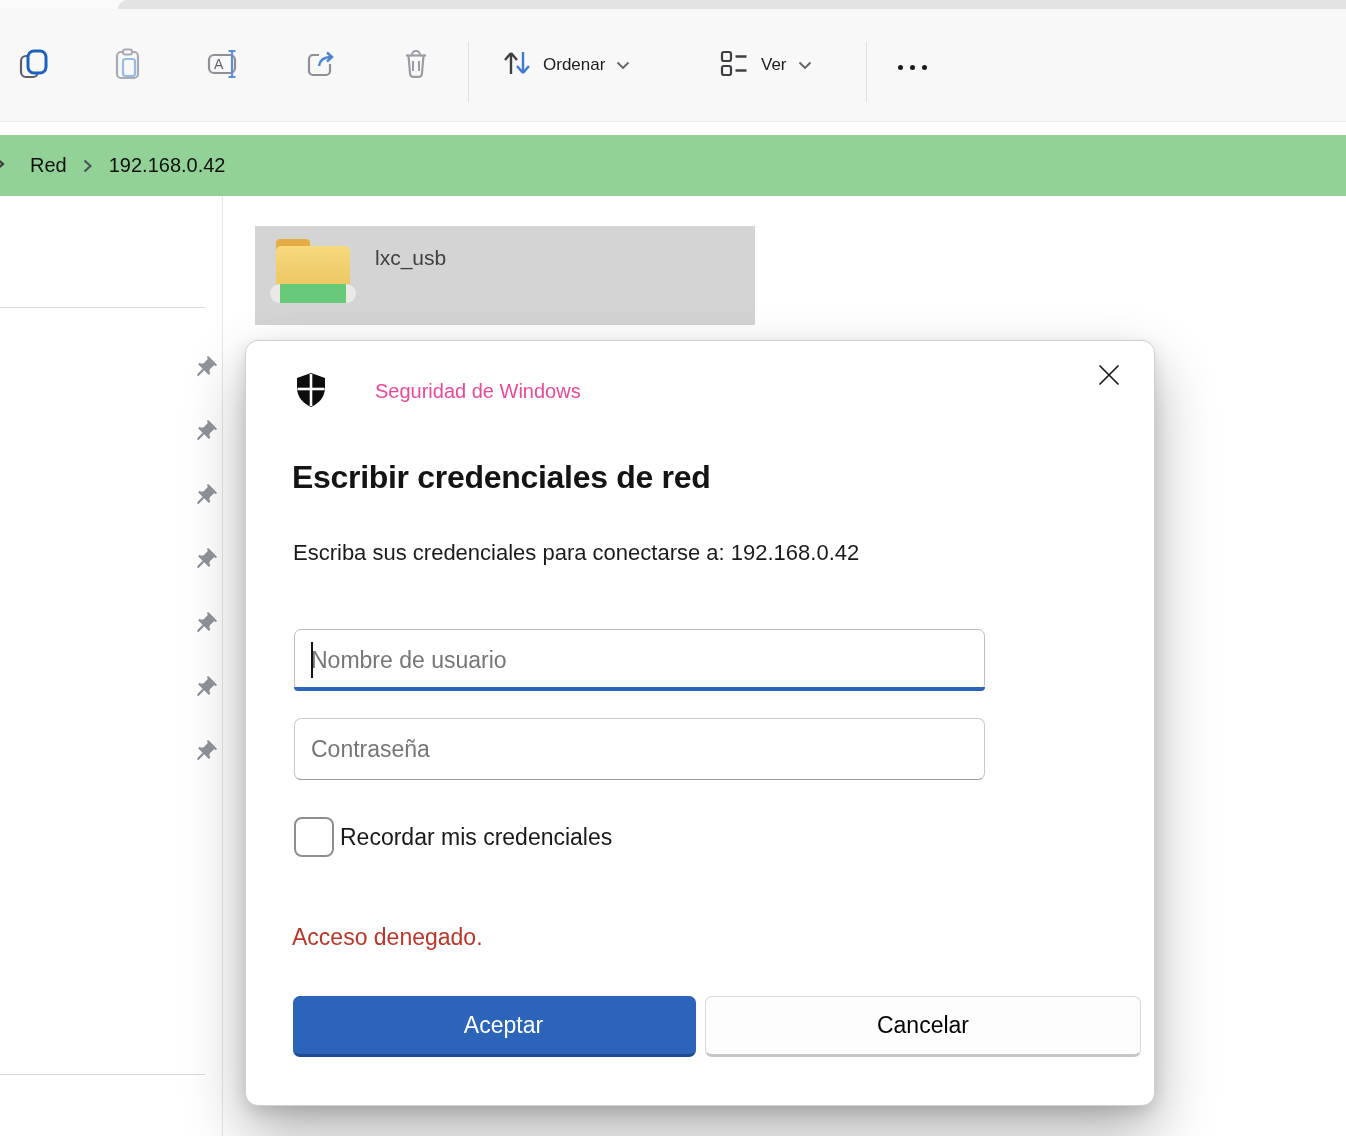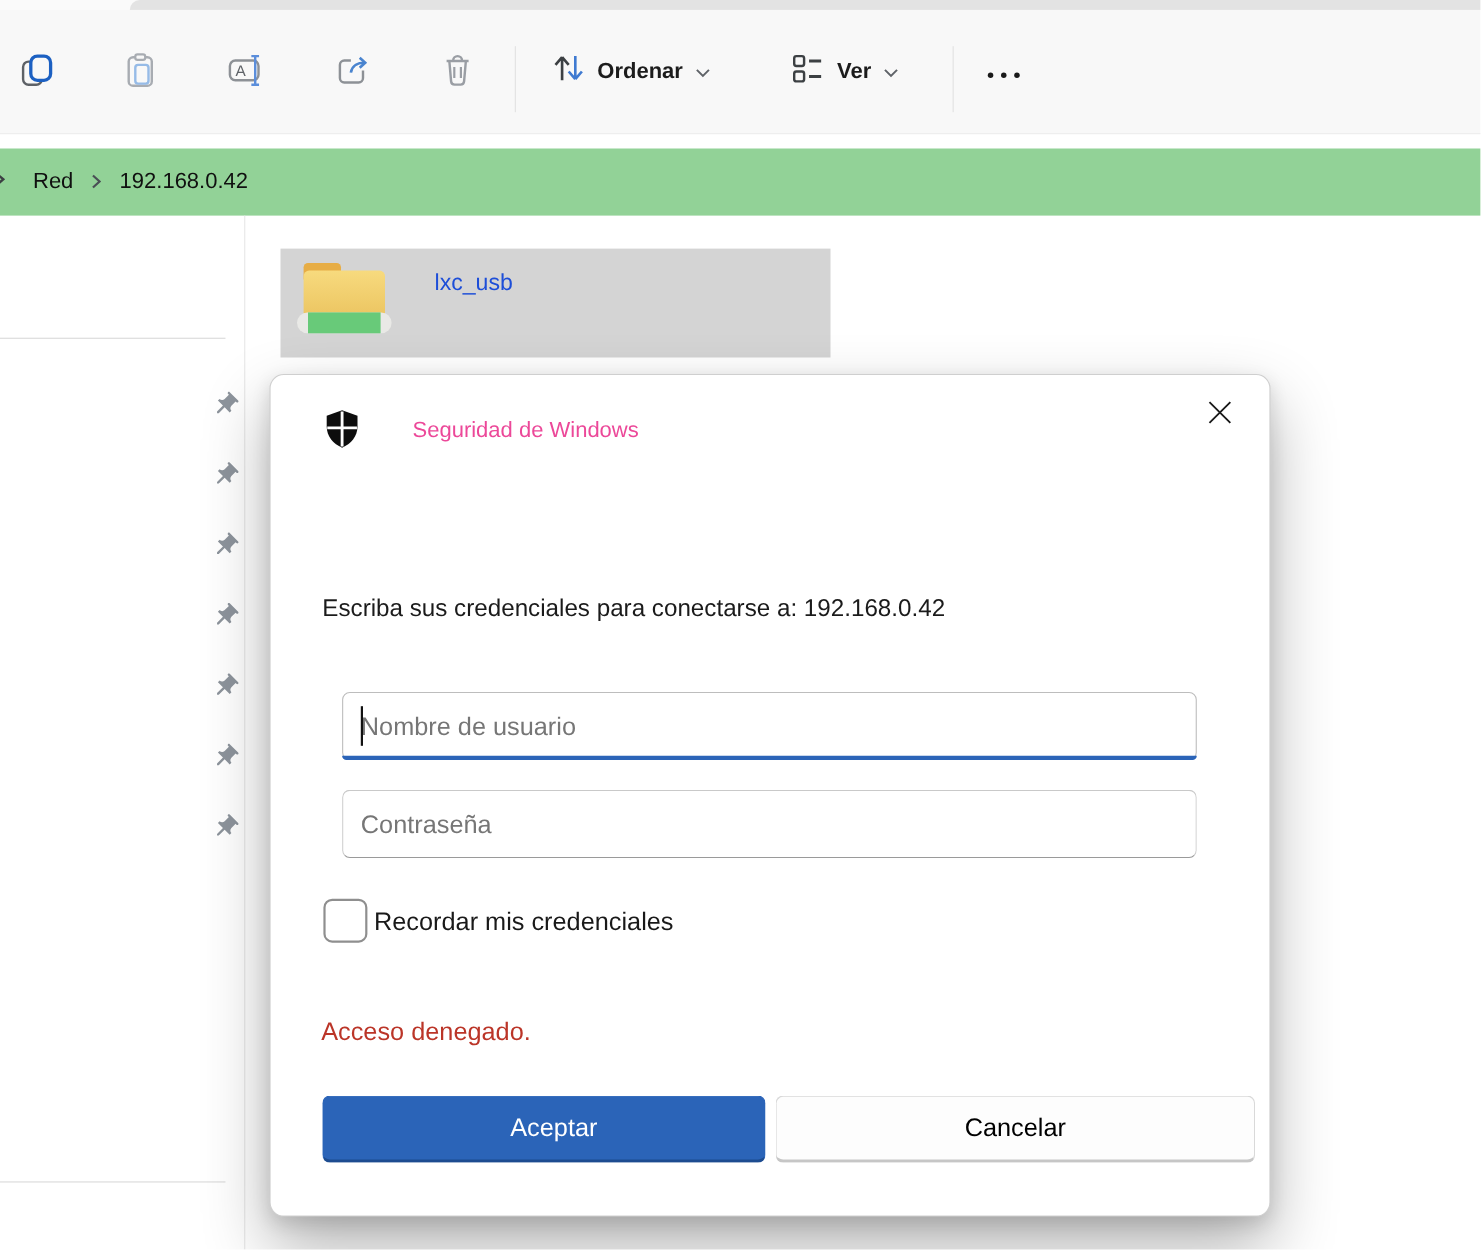--- a/index.html
+++ b/index.html
@@ -9,21 +9,21 @@
   
   .tabstrip{position:absolute;left:0;top:0;width:100%;height:9px;background:#fafafa;}
   .tab-remnant{position:absolute;left:118px;top:0;right:0;height:9px;background:#e3e3e3;border-top-left-radius:10px;}
 
   
   .toolbar{position:absolute;left:0;top:9px;width:100%;height:112px;background:#f8f8f8;border-bottom:1px solid #ededed;}
   .tb-btn{position:absolute;top:28px;width:56px;height:56px;background:transparent;border:none;border-radius:6px;display:flex;align-items:center;justify-content:center;padding:0;}
   .tb-copy{left:6px;}.tb-paste{left:100px;}.tb-rename{left:196px;}.tb-share{left:292px;}.tb-delete{left:388px;}
   .tb-sep{position:absolute;top:33px;width:1px;height:60px;background:#e1e1e1;}
   .sep1{left:468px;}.sep2{left:866px;}
-  .tb-group{position:absolute;top:28px;height:56px;display:flex;align-items:center;gap:11px;background:transparent;border:none;padding:0 8px;font-size:20px;color:#1c1c1c;font-weight:bold;}
+  .tb-group{position:absolute;top:28px;height:56px;display:flex;align-items:center;gap:11px;background:transparent;border:none;padding:0 8px;font-size:17px;color:#1c1c1c;}
   .grp-sort{left:492px;}.grp-view{left:710px;justify-content:space-between;}
   .tb-more{left:886px;width:62px;gap:0;}
   .dot{width:5px;height:5px;border-radius:50%;background:#1a1a1a;margin:0 3.5px;display:inline-block;}
 
   
   .addressbar{position:absolute;left:0;top:135px;width:100%;height:61px;background:#92d297;display:flex;align-items:center;font-size:20px;color:#101010;overflow:hidden;}
   .crumb{background:none;border:none;font-size:20px;color:#101010;padding:2px 4px;}
   .frag-chev{margin-left:-6px;}
   .crumb-first{margin-left:20px;}
   .bc-chev{margin:2px 12px 0 12px;}
@@ -32,30 +32,30 @@
   .v-divider{position:absolute;left:222px;top:196px;bottom:0;width:1px;background:#e7e7e7;}
   .hline{position:absolute;left:0;width:205px;height:1px;background:#d9d9d9;}
   .hline-top{top:307px;}.hline-bottom{top:1074px;}
   .pins{position:absolute;left:191px;top:354px;display:flex;flex-direction:column;gap:36px;}
   .pin{width:28px;height:28px;background:none;border:none;padding:0;display:flex;align-items:center;justify-content:center;}
   .pin svg{transform:rotate(45deg);}
 
   
   .file-item{position:absolute;left:255px;top:226px;width:500px;height:99px;background:#d4d4d4;}
   .folder-ic{position:absolute;left:13px;top:7px;}
-  .file-label{position:absolute;left:120px;top:20px;font-size:21px;color:#1d4ed8;margin-left:20px;}
+  .file-label{position:absolute;left:120px;top:20px;font-size:21px;color:#404040;}
 
   
   .dialog{position:absolute;left:245px;top:340px;width:908px;height:764px;background:#ffffff;border:1px solid #cfcfcf;border-radius:13px;box-shadow:0 28px 60px rgba(0,0,0,0.30),0 6px 16px rgba(0,0,0,0.12);}
   .dlg-shield{position:absolute;left:47px;top:30px;}
   .dlg-apptitle{position:absolute;left:129px;top:39px;font-size:20px;color:#ec4899;}
   .dlg-close{position:absolute;left:842px;top:14px;width:42px;height:42px;background:none;border:none;display:flex;align-items:center;justify-content:center;padding:0;}
   .dlg-title{position:absolute;left:46px;top:118px;font-size:32px;font-weight:700;color:#141414;letter-spacing:-0.3px;}
   .dlg-sub{position:absolute;left:47px;top:199px;font-size:22px;color:#1b1b1b;}
-  .field{position:absolute;left:48px;width:777px;height:62px;margin-left:17px;}
+  .field{position:absolute;left:48px;width:691px;height:62px;}
   .field-user{top:288px;}
   .field-pass{top:377px;}
   .field input{box-sizing:border-box;width:100%;height:100%;border:1px solid #bdbdbd;border-radius:7px;font-family:"Liberation Sans",sans-serif;font-size:23px;color:#1a1a1a;padding:0 16px;background:#ffffff;outline:none;}
   .field-pass input{border-color:#c9c9c9;border-bottom-color:#9a9a9a;}
   .field input::placeholder{color:#767676;opacity:1;}
   .focus-underline{position:absolute;left:0;right:0;bottom:0;height:4px;background:#2b64b8;border-radius:0 0 7px 7px;}
   .caret{position:absolute;left:17px;top:13px;width:2px;height:36px;background:#111;}
   .chk-row{position:absolute;left:48px;top:476px;display:flex;align-items:center;gap:6px;background:none;border:none;padding:0;}
   .chk-box{width:36px;height:36px;border:2px solid #8f8f8f;border-radius:8px;background:#fff;flex:0 0 auto;}
   .chk-label{font-size:23px;color:#191919;}
@@ -244,20 +244,21 @@
     </span>
     <span class="dlg-apptitle">Seguridad de Windows</span>
     <button class="dlg-close">
       <span>
         <svg width="28" height="28" viewBox="0 0 28 28" fill="none">
             <path d="M4.5 4.5 L23.5 23.5 M23.5 4.5 L4.5 23.5" stroke="#1a1a1a" stroke-width="1.7"></path>
           </svg>
       </span>
     </button>
 
+    <div class="dlg-title">Escribir credenciales de red</div>
     <div class="dlg-sub">Escriba sus credenciales para conectarse a: 192.168.0.42</div>
 
     <div class="field field-user">
       <input type="text" placeholder="Nombre de usuario" style="">
       <div class="caret"></div>
       <div class="focus-underline"></div>
     </div>
 
     <div class="field field-pass">
       <input type="text" placeholder="Contraseña" style="">

